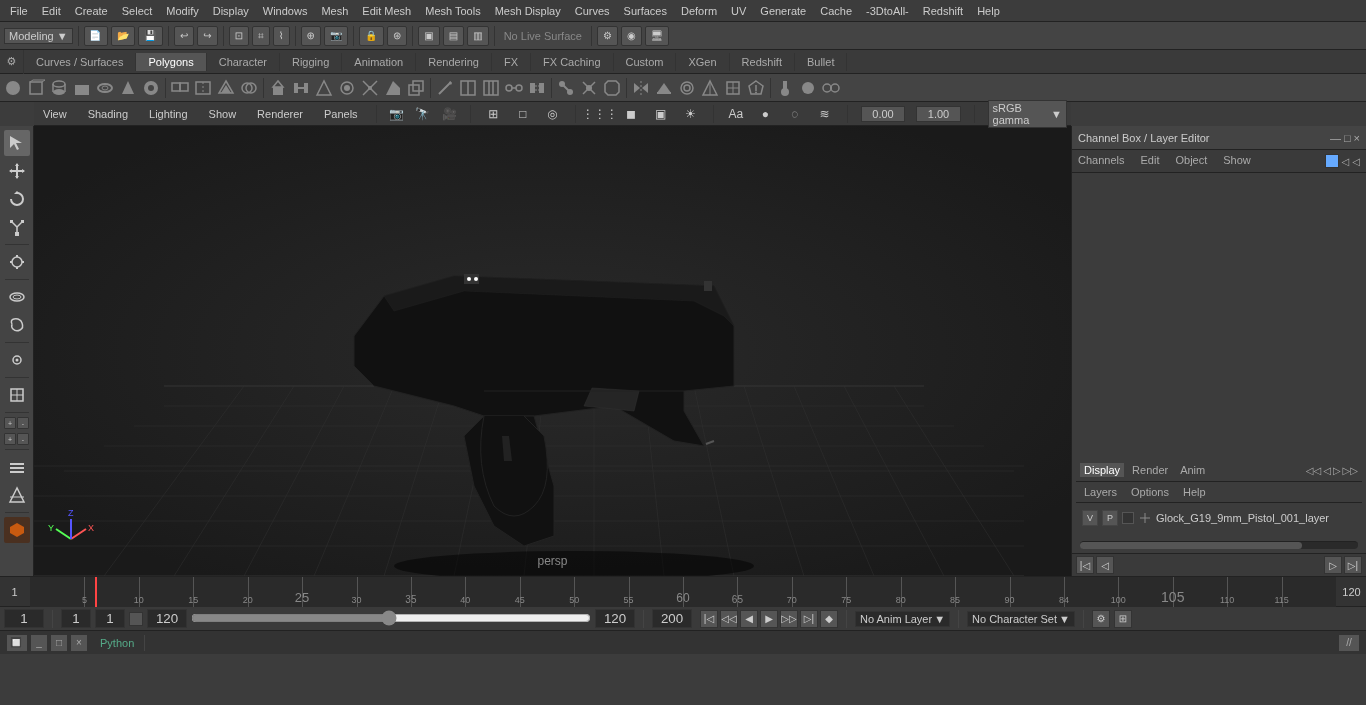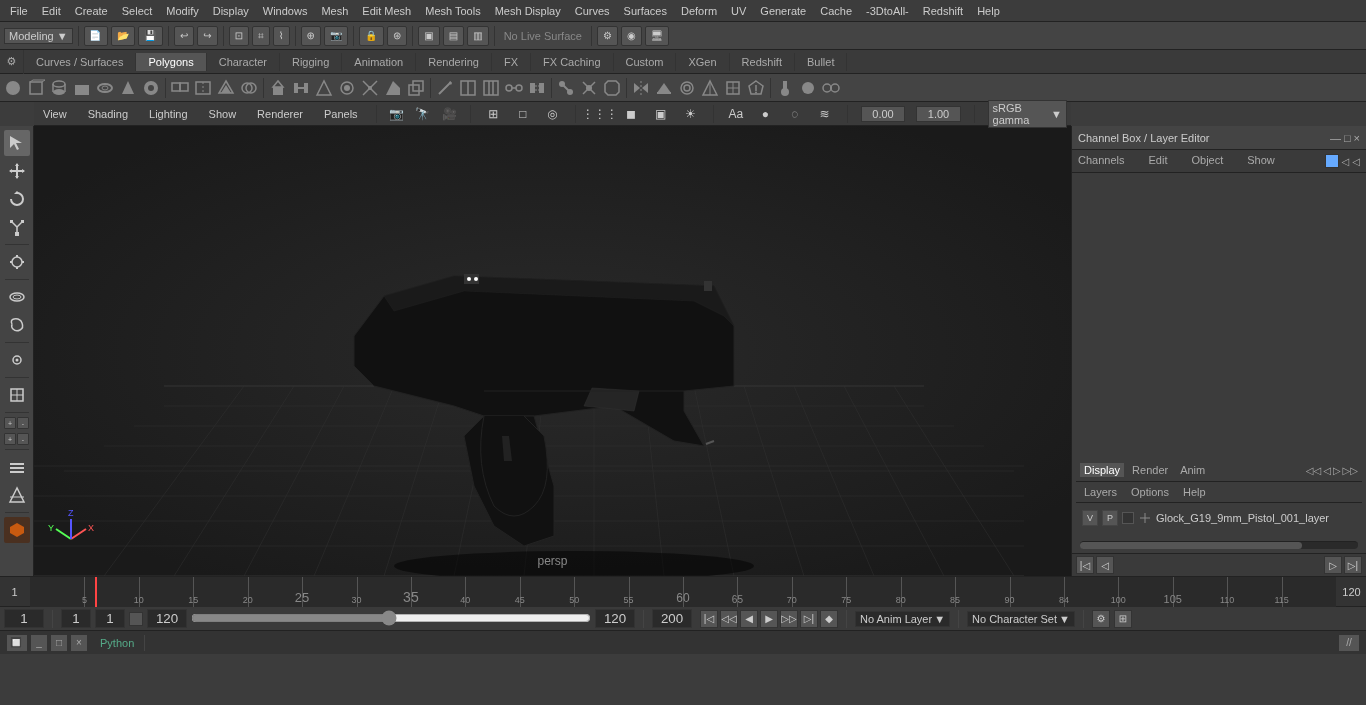--- a/index.html
+++ b/index.html
@@ -40,21 +40,21 @@
     #viewport { flex: 1; background: #1a1a1a; position: relative; overflow: hidden; }
     .viewport-label { position: absolute; bottom: 8px; left: 50%; transform: translateX(-50%); color: #888; font-size: 12px; }
 
     
     .axis-indicator { position: absolute; bottom: 20px; left: 12px; }
 
     
     #channel-box { width: 295px; background: #3c3c3c; border-left: 1px solid #222; display: flex; flex-direction: column; }
     #cb-header { display: flex; align-items: center; justify-content: space-between; padding: 2px 6px; background: #444; border-bottom: 1px solid #222; height: 24px; }
     #cb-title { font-size: 11px; color: #ccc; }
-    #cb-tabs { display: flex; gap: 24px; padding: 4px 6px; background: #3a3a3a; border-bottom: 1px solid #222; }
+    #cb-tabs { display: flex; gap: 16px; padding: 4px 6px; background: #3a3a3a; border-bottom: 1px solid #222; }
     .cb-tab { font-size: 11px; color: #aaa; cursor: pointer; }
     #cb-content { flex: 1; overflow-y: auto; }
     #layer-section { padding: 4px; }
     #layer-tabs { display: flex; align-items: center; gap: 4px; padding: 4px; border-bottom: 1px solid #222; }
     .layer-tab { font-size: 11px; color: #aaa; cursor: pointer; padding: 1px 4px; }
     .layer-tab.active { color: #fff; background: #555; }
     #layers-list { padding: 4px; }
     .layer-row { display: flex; align-items: center; gap: 4px; padding: 3px 2px; font-size: 11px; }
     .layer-v { width: 16px; height: 16px; background: #555; border: 1px solid #444; display: flex; align-items: center; justify-content: center; font-size: 9px; cursor: pointer; }
     .layer-p { width: 16px; height: 16px; background: #555; border: 1px solid #444; display: flex; align-items: center; justify-content: center; font-size: 9px; cursor: pointer; }
@@ -669,21 +669,21 @@
       <div class="tl-label" style="left: 8.33333%; position: absolute; bottom: 2px; font-size: 9px; color: rgb(136, 136, 136); transform: translateX(-50%);">10</div>
       <div class="tl-tick" style="left: 12.5%;"></div>
       <div class="tl-label" style="left: 12.5%; position: absolute; bottom: 2px; font-size: 9px; color: rgb(136, 136, 136); transform: translateX(-50%);">15</div>
       <div class="tl-tick" style="left: 16.6667%;"></div>
       <div class="tl-label" style="left: 16.6667%; position: absolute; bottom: 2px; font-size: 9px; color: rgb(136, 136, 136); transform: translateX(-50%);">20</div>
       <div class="tl-tick" style="left: 20.8333%;"></div>
       <div class="tl-label" style="left: 20.8333%; position: absolute; bottom: 2px; font-size: 13px; color: rgb(136, 136, 136); transform: translateX(-50%);">25</div>
       <div class="tl-tick" style="left: 25%;"></div>
       <div class="tl-label" style="left: 25%; position: absolute; bottom: 2px; font-size: 9px; color: rgb(136, 136, 136); transform: translateX(-50%);">30</div>
       <div class="tl-tick" style="left: 29.1667%;"></div>
-      <div class="tl-label" style="left: 29.1667%; position: absolute; bottom: 2px; font-size: 14px; color: rgb(136, 136, 136); transform: translateX(-50%);">35</div>
+      <div class="tl-label" style="left: 29.1667%; position: absolute; bottom: 2px; font-size: 10px; color: rgb(136, 136, 136); transform: translateX(-50%);">35</div>
       <div class="tl-tick" style="left: 33.3333%;"></div>
       <div class="tl-label" style="left: 33.3333%; position: absolute; bottom: 2px; font-size: 9px; color: rgb(136, 136, 136); transform: translateX(-50%);">40</div>
       <div class="tl-tick" style="left: 37.5%;"></div>
       <div class="tl-label" style="left: 37.5%; position: absolute; bottom: 2px; font-size: 9px; color: rgb(136, 136, 136); transform: translateX(-50%);">45</div>
       <div class="tl-tick" style="left: 41.6667%;"></div>
       <div class="tl-label" style="left: 41.6667%; position: absolute; bottom: 2px; font-size: 9px; color: rgb(136, 136, 136); transform: translateX(-50%);">50</div>
       <div class="tl-tick" style="left: 45.8333%;"></div>
       <div class="tl-label" style="left: 45.8333%; position: absolute; bottom: 2px; font-size: 9px; color: rgb(136, 136, 136); transform: translateX(-50%);">55</div>
       <div class="tl-tick" style="left: 50%;"></div>
       <div class="tl-label" style="left: 50%; position: absolute; bottom: 2px; font-size: 12px; color: rgb(136, 136, 136); transform: translateX(-50%);">60</div>
@@ -697,21 +697,21 @@
       <div class="tl-label" style="left: 66.6667%; position: absolute; bottom: 2px; font-size: 9px; color: rgb(136, 136, 136); transform: translateX(-50%);">80</div>
       <div class="tl-tick" style="left: 70.8333%;"></div>
       <div class="tl-label" style="left: 70.8333%; position: absolute; bottom: 2px; font-size: 9px; color: rgb(136, 136, 136); transform: translateX(-50%);">85</div>
       <div class="tl-tick" style="left: 75%;"></div>
       <div class="tl-label" style="left: 75%; position: absolute; bottom: 2px; font-size: 9px; color: rgb(136, 136, 136); transform: translateX(-50%);">90</div>
       <div class="tl-tick" style="left: 79.1667%;"></div>
       <div class="tl-label" style="left: 79.1667%; position: absolute; bottom: 2px; font-size: 9px; color: rgb(136, 136, 136); transform: translateX(-50%);">84</div>
       <div class="tl-tick" style="left: 83.3333%;"></div>
       <div class="tl-label" style="left: 83.3333%; position: absolute; bottom: 2px; font-size: 9px; color: rgb(136, 136, 136); transform: translateX(-50%);">100</div>
       <div class="tl-tick" style="left: 87.5%;"></div>
-      <div class="tl-label" style="left: 87.5%; position: absolute; bottom: 2px; font-size: 11px; color: rgb(136, 136, 136); transform: translateX(-50%); margin-top: 17px;">105</div>
+      <div class="tl-label" style="left: 87.5%; position: absolute; bottom: 2px; font-size: 14px; color: rgb(136, 136, 136); transform: translateX(-50%); margin-top: 17px;">105</div>
       <div class="tl-tick" style="left: 91.6667%;"></div>
       <div class="tl-label" style="left: 91.6667%; position: absolute; bottom: 2px; font-size: 9px; color: rgb(136, 136, 136); transform: translateX(-50%);">110</div>
       <div class="tl-tick" style="left: 95.8333%;"></div>
       <div class="tl-label" style="left: 95.8333%; position: absolute; bottom: 2px; font-size: 9px; color: rgb(136, 136, 136); transform: translateX(-50%);">115</div>
       <div style="position: absolute; top: 0px; left: 5%; width: 2px; height: 100%; background: rgb(255, 68, 68); z-index: 5;"></div>
     </div>
   <div style="width:30px; text-align:center; font-size:11px; color:#ccc; padding:0 4px; border-left:1px solid #333;">120</div>
 </div>
 
 <div id="bottom-bar">

